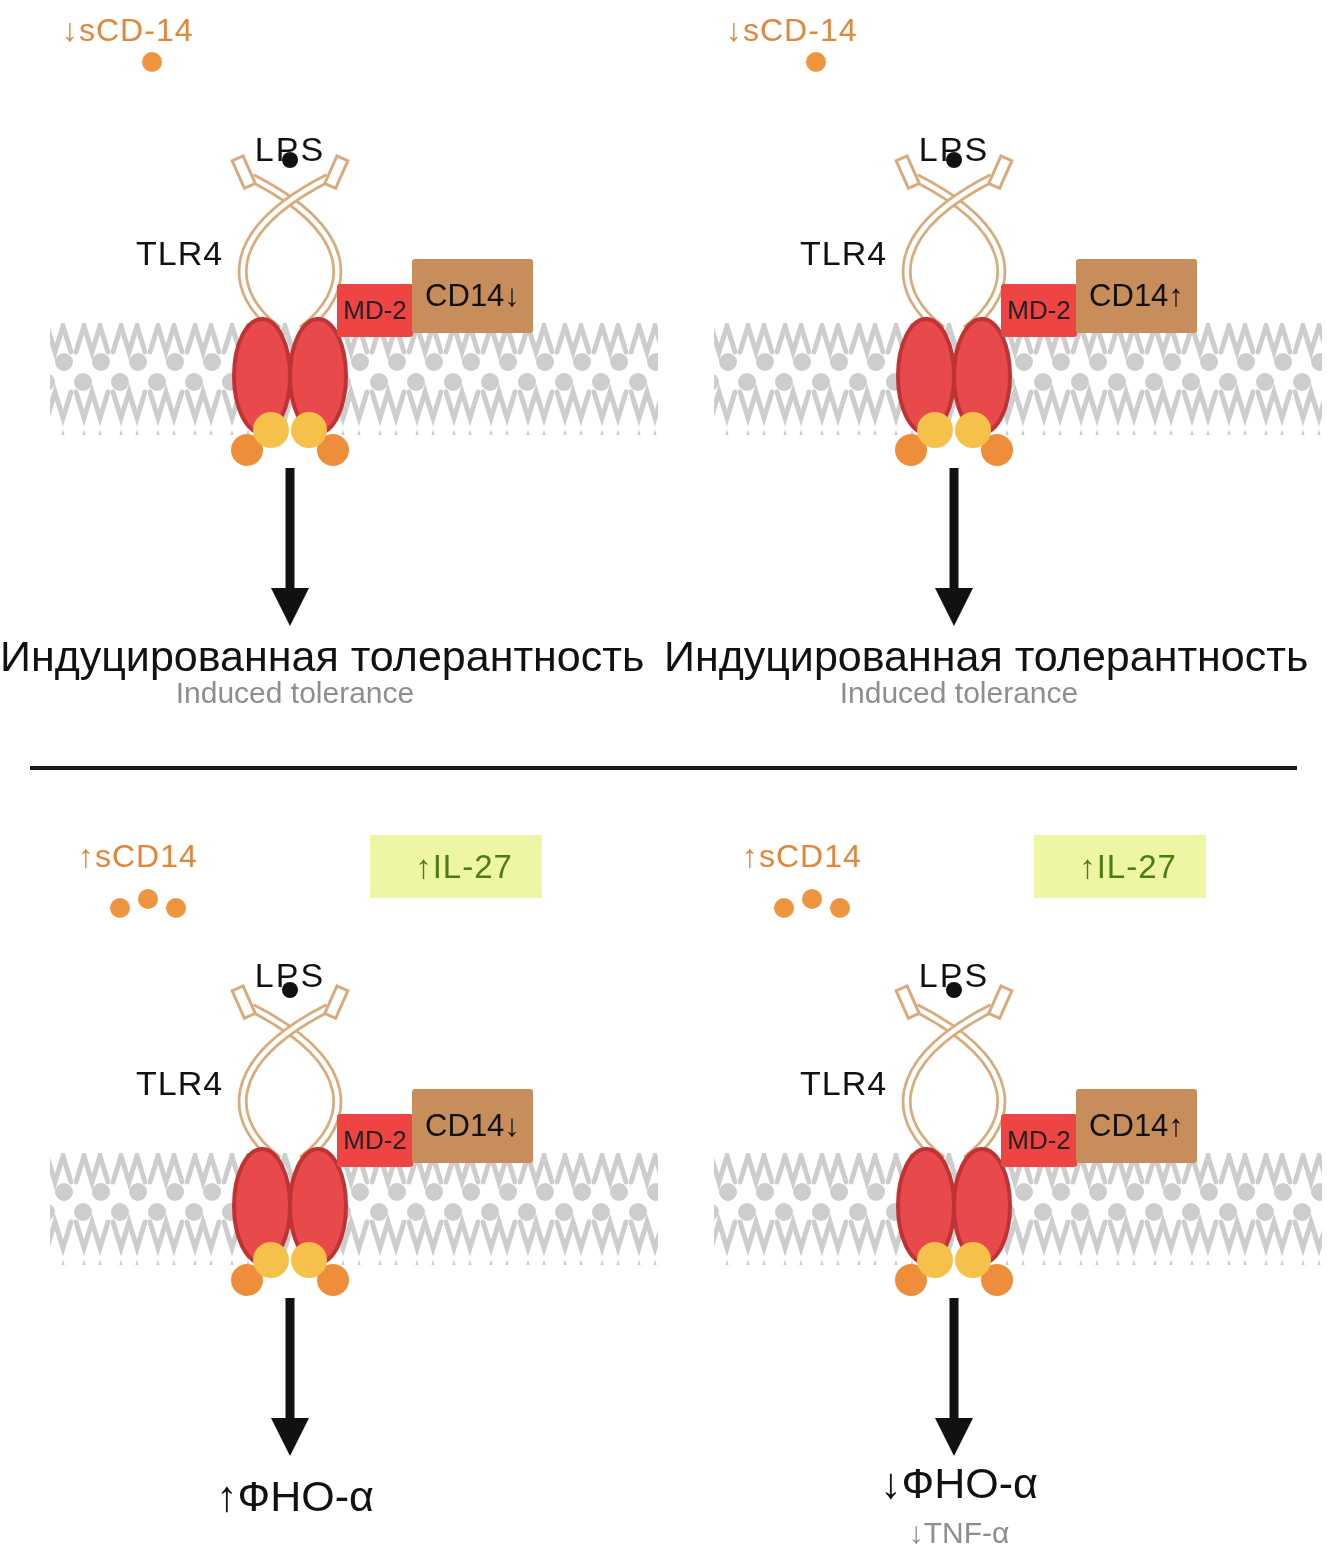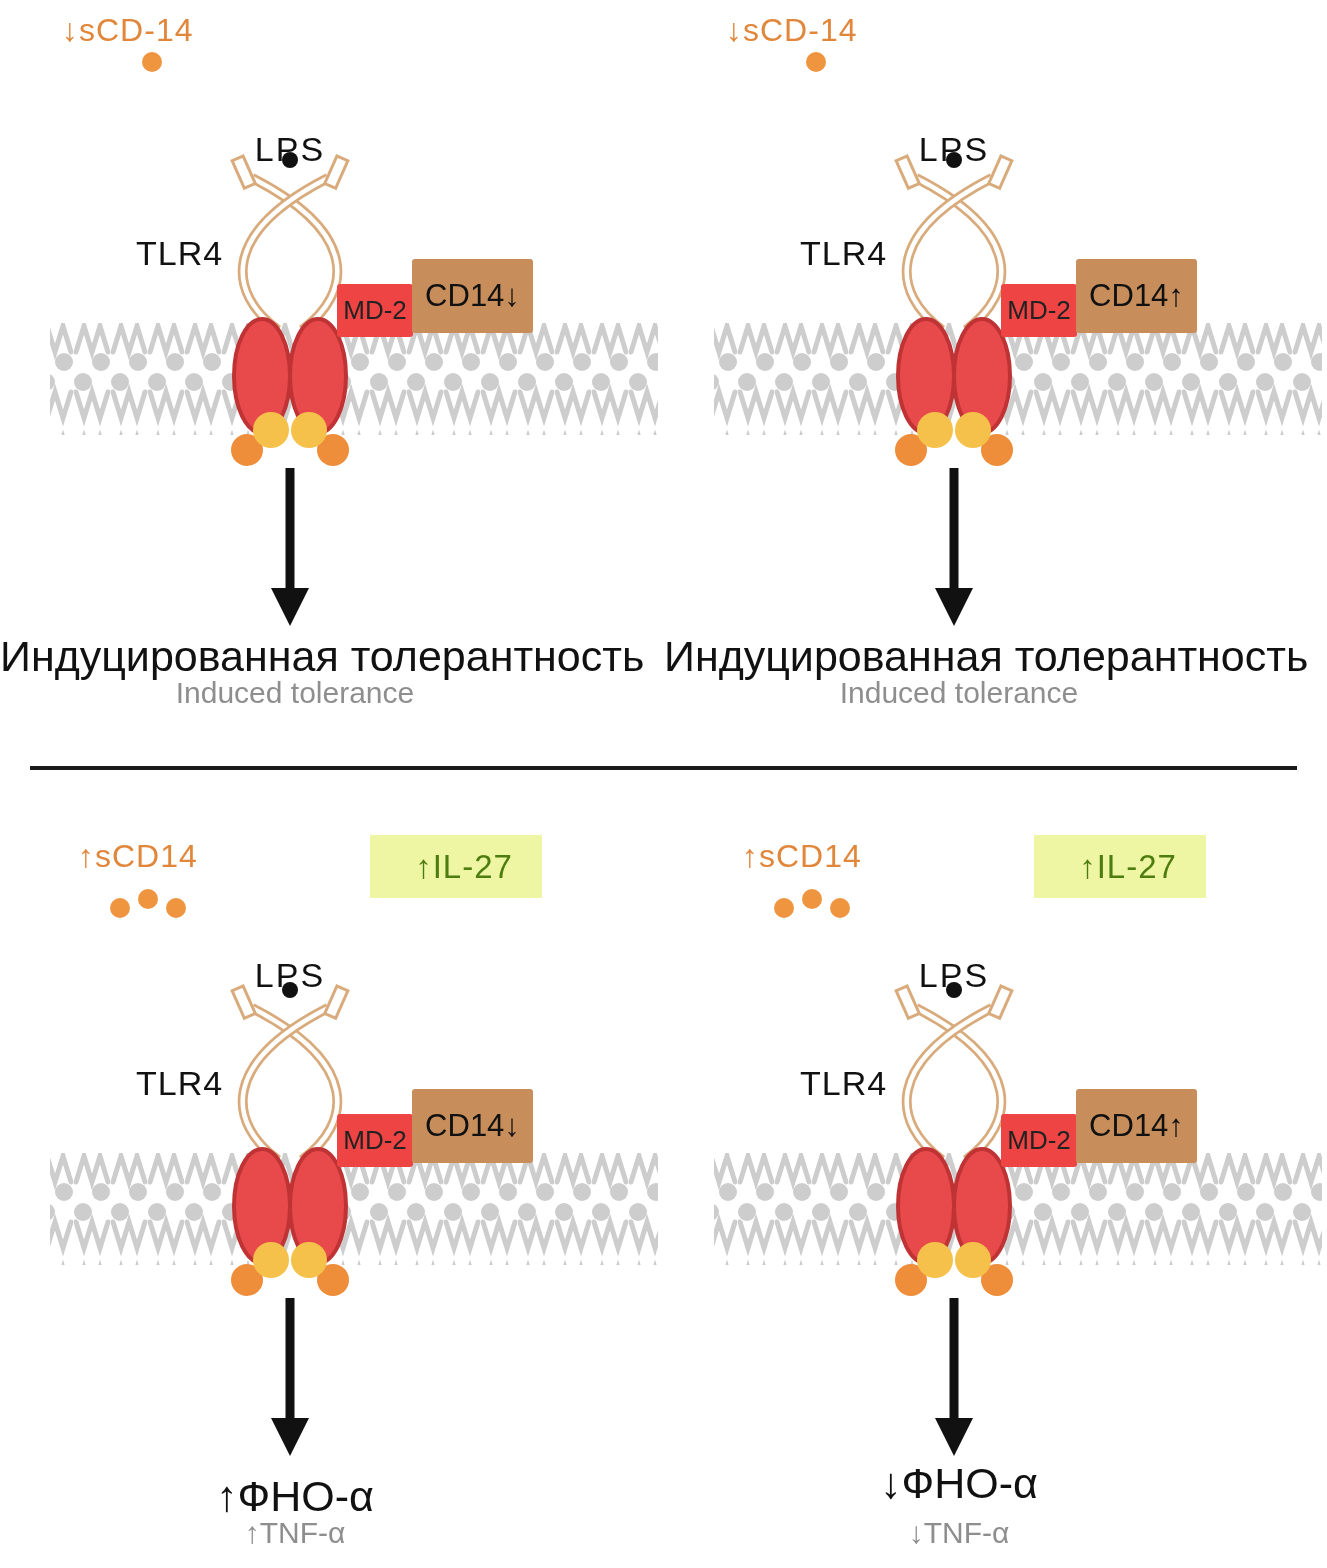--- a/index.html
+++ b/index.html
@@ -160,21 +160,20 @@
   <div class="dots" style="left:106px; top:118px;"><span class="dot"></span><span class="dot"></span><span class="dot"></span></div>
   <div class="il27-box" style="left:370px; top:55px;">↑IL-27</div>
   <div class="lps-label" style="left:240px; top:152px;">LPS</div>
   <svg class="unit" style="top:198px;" viewBox="0 0 663 500">
     <use href="#receptor-unit" xlink:href="#receptor-unit"></use>
   </svg>
   <div class="tlr4-label" style="left:136px; top:284px;">TLR4</div>
   <div class="md2-box" style="left:337px; top:334px;">MD-2</div>
   <div class="cd14-box" style="left:412px; top:309px;">CD14↓</div>
   <div class="result-primary" style="top:692px;">↑ФНО-α</div>
-  <div class="result-secondary" style="top:736px;">↑TNF-α</div>
 </div>
 
 <div class="panel" style="left:664px; top:780px; height:788px;">
   <div class="scd-label" style="left:78px; top:58px;">↑sCD14</div>
   <div class="dots" style="left:106px; top:118px;"><span class="dot"></span><span class="dot"></span><span class="dot"></span></div>
   <div class="il27-box" style="left:370px; top:55px;">↑IL-27</div>
   <div class="lps-label" style="left:240px; top:152px;">LPS</div>
   <svg class="unit" style="top:198px;" viewBox="0 0 663 500">
     <use href="#receptor-unit" xlink:href="#receptor-unit"></use>
   </svg>

